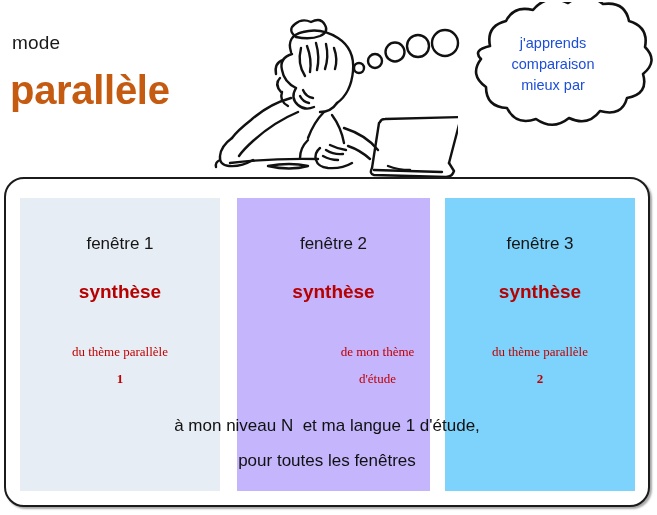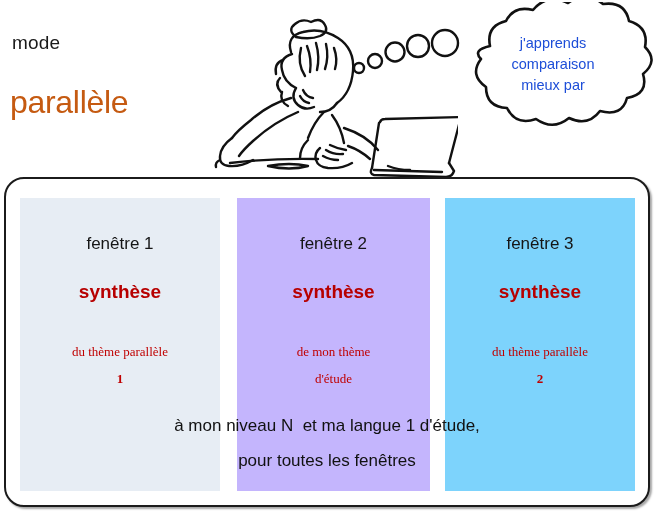--- a/index.html
+++ b/index.html
@@ -27,23 +27,23 @@
     position: absolute;
     left: 12px;
     top: 32px;
     font-size: 19px;
     color: #1a1a1a;
     letter-spacing: 0.2px;
   }
   #mode-title {
     position: absolute;
     left: 10px;
-    top: 84px;
-    font-size: 32px;
-    font-weight: normal;
+    top: 68px;
+    font-size: 40px;
+    font-weight: bold;
     color: #c55a11;
     letter-spacing: -0.3px;
   }
 
   
   #illustration {
     position: absolute;
     left: 208px;
     top: 0px;
     width: 250px;
@@ -251,21 +251,21 @@
       <div class="col-synth" style="color: rgb(183, 0, 0);">synthèse</div>
       <div class="col-desc" style="color: rgb(192, 0, 0);">
         <span>du thème parallèle</span><br>
         <b>1</b>
       </div>
     </div>
 
     <div class="column" id="col-1" style="background: #c4b5fd;">
       <div class="col-title">fenêtre 2</div>
       <div class="col-synth" style="color: rgb(183, 0, 0);">synthèse</div>
-      <div class="col-desc" style="color: rgb(192, 0, 0);">
+      <div class="col-desc" style="color: rgb(192, 0, 0); padding-left: 44px;">
         <span>de mon thème</span><br>
         <span>d'étude</span>
       </div>
     </div>
 
     <div class="column" id="col-2" style="background: #7dd3fc;">
       <div class="col-title">fenêtre 3</div>
       <div class="col-synth" style="color: rgb(183, 0, 0);">synthèse</div>
       <div class="col-desc" style="color: rgb(192, 0, 0);">
         <span>du thème parallèle</span><br>

